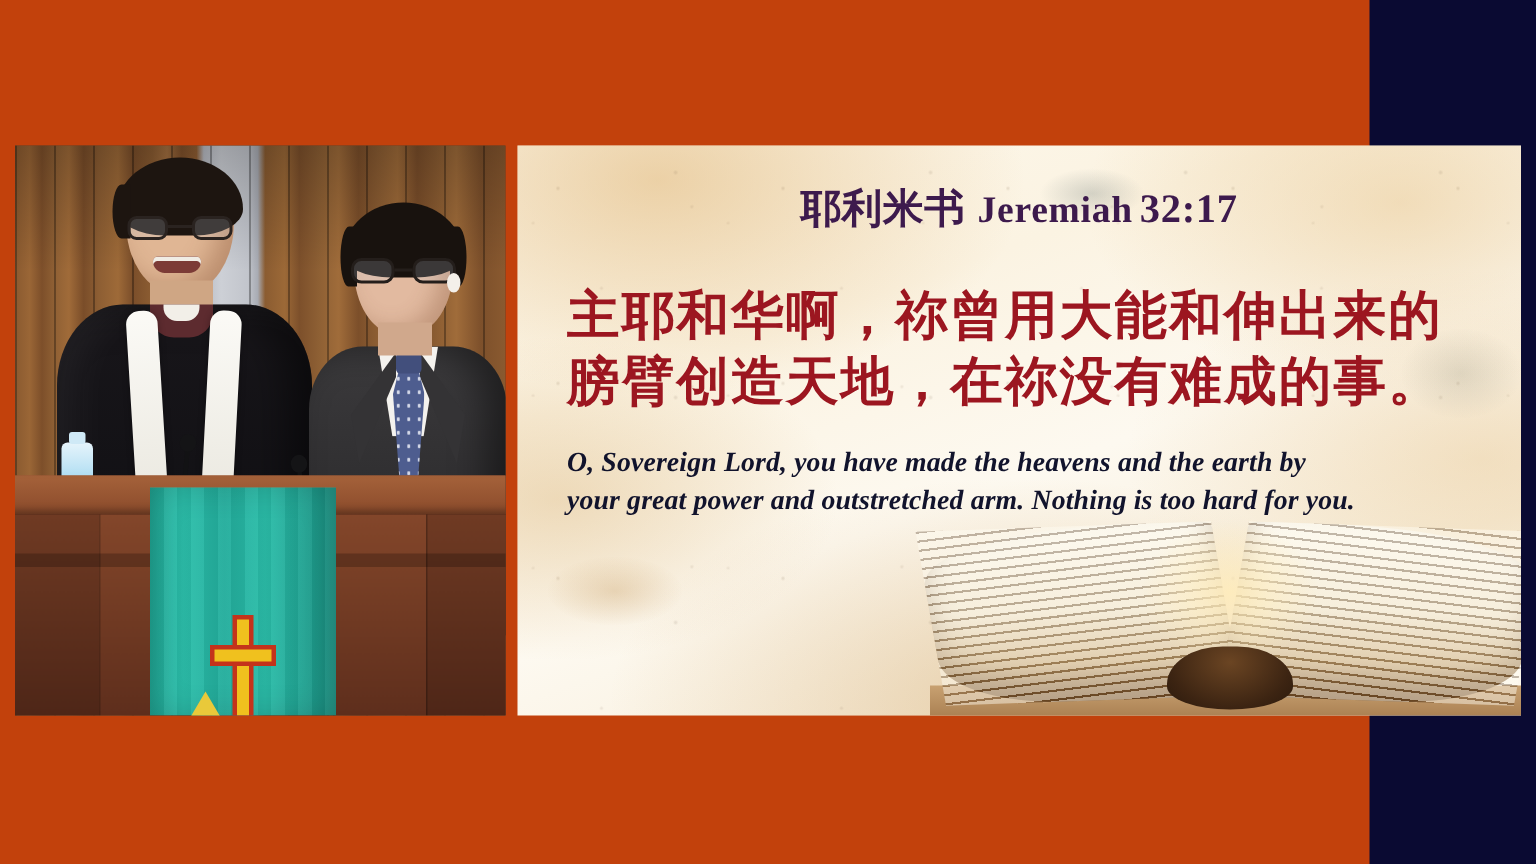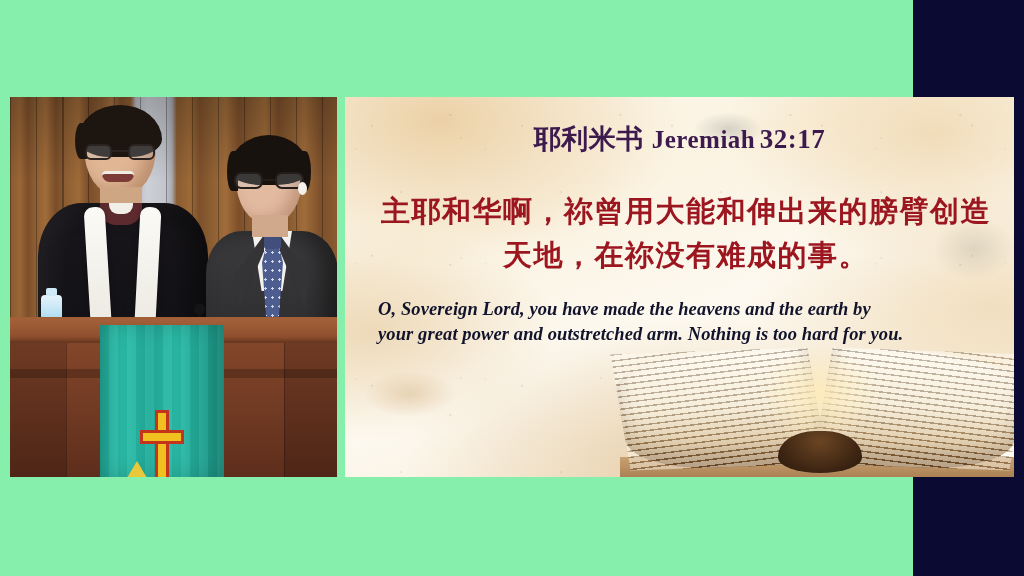--- a/index.html
+++ b/index.html
@@ -2,21 +2,21 @@
 <html><head>
 <meta charset="utf-8">
 <style>
   * { margin:0; padding:0; box-sizing:border-box; }
   html, body {
     width:1024px; height:576px;
     background:#0a0a32;
     font-family:"Liberation Serif", serif;
     overflow:hidden;
   }
-  #stage { position:relative; width:913px; height:576px; background:#86efac; }
+  #stage { position:relative; width:913px; height:576px; background:#c2410c; }
 
   
   #video-panel {
     position:absolute; left:10px; top:97px; width:327px; height:380px;
     overflow:hidden; background:#5d3b22;
   }
   .wall {
     position:absolute; inset:0;
     background:
       linear-gradient(90deg,
@@ -302,22 +302,22 @@
   #verse-ref{
     top:24px; text-align:center; color:#3d1a4d;
     font-weight:bold; letter-spacing:.5px;
   }
   #verse-ref .cn{ font-size:27px; }
   #verse-ref .en{ font-size:25px; margin-left:8px; }
   #verse-ref .num{ font-size:27px; }
 
   #verse-cn{
     top:92px; left:33px; right:20px;
-    color:#9c1620; font-weight:bold; font-size:29px; line-height:44px;
-    letter-spacing:1.5px; text-align:center;
+    color:#9c1620; font-weight:bold; font-size:35px; line-height:44px;
+    letter-spacing:1.5px; text-align:left;
   }
   #verse-en{
     top:200px; left:33px; right:108px;
     color:#11132c; font-weight:bold; font-size:18.5px; line-height:25px;
     letter-spacing:.1px;
     font-style:italic;
   }
 </style>
 </head>
 <body>

